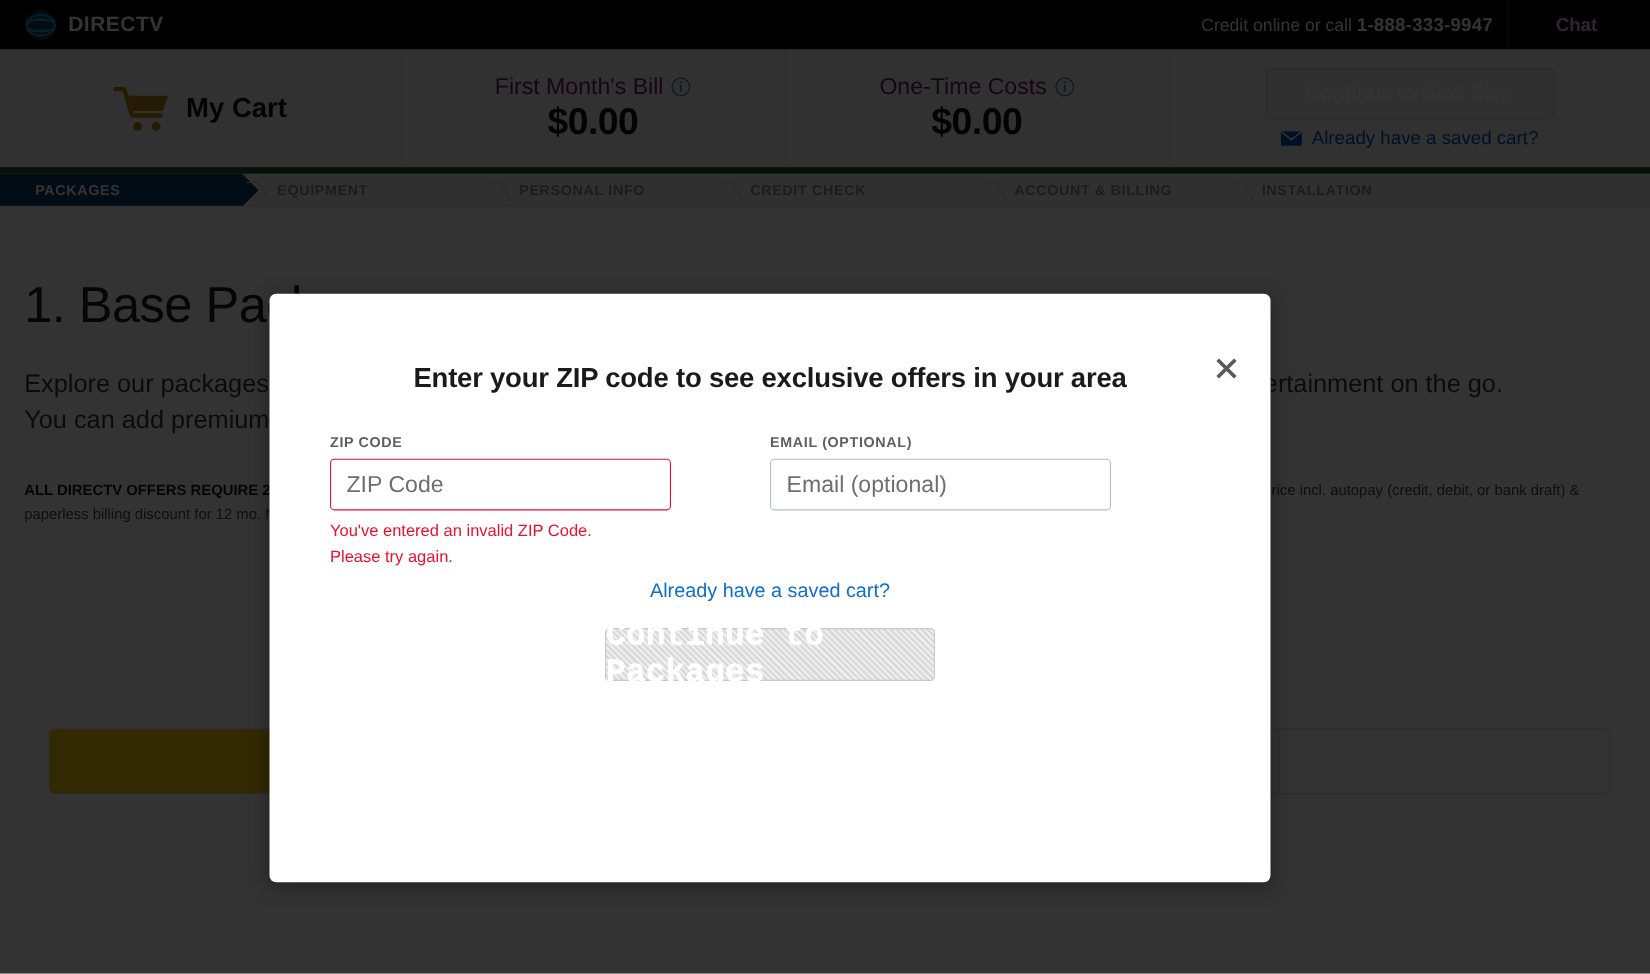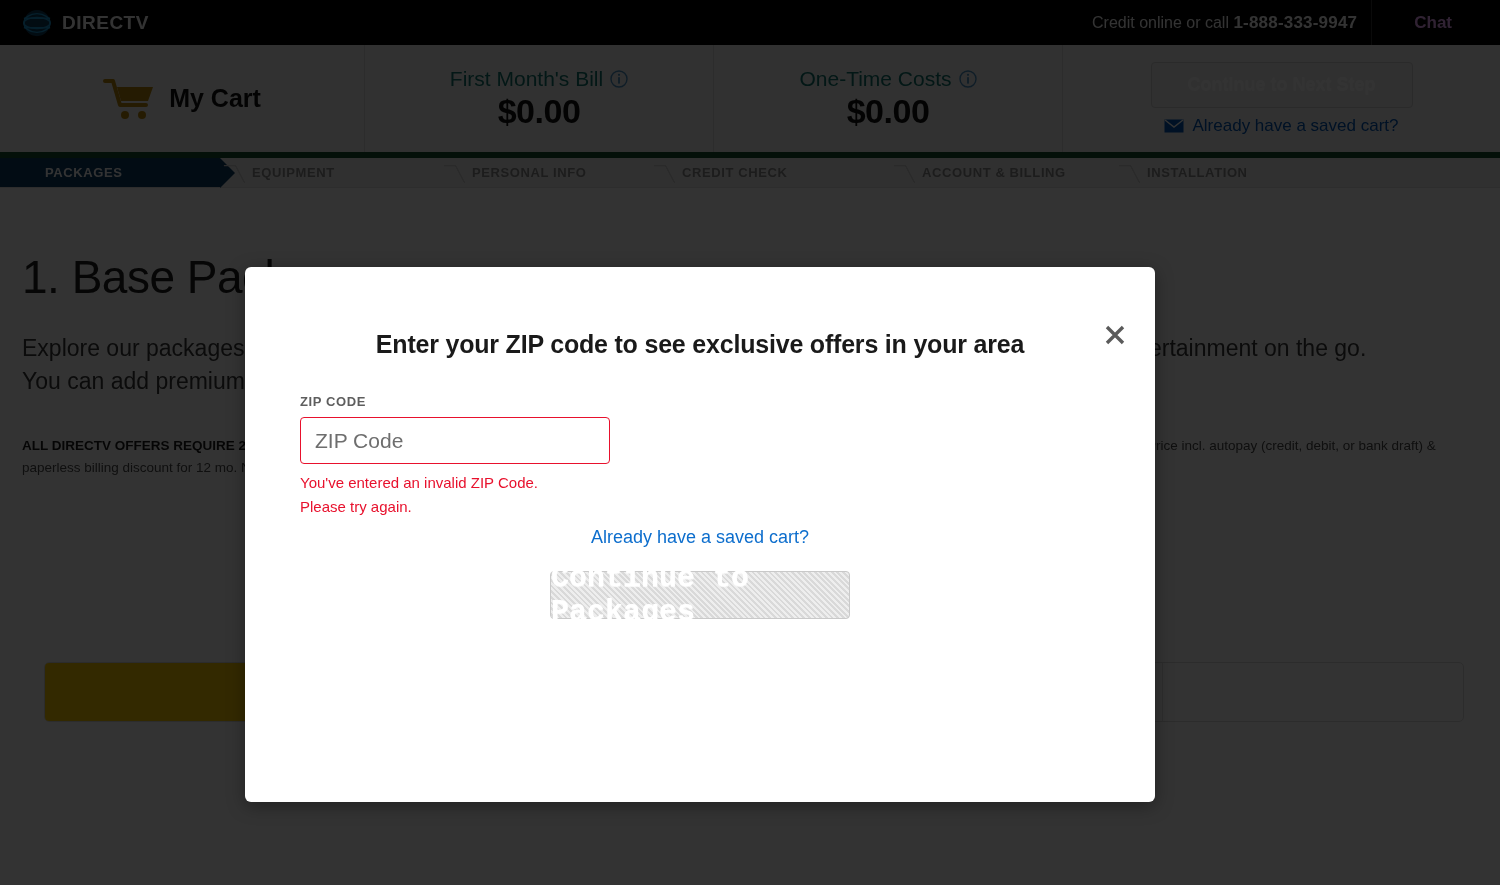--- a/index.html
+++ b/index.html
@@ -88,21 +88,21 @@
   }
   .cell-mycart { width: 365px; flex-direction: row; gap: 14px; }
   .cell-price  { width: 349px; }
   .cell-price2 { width: 349px; }
   .cell-cta    { flex: 1; border-right: none; justify-content: center; gap: 8px;}
 
   .cart-icon { width: 52px; height: 44px; display:block; }
   .mycart-label { font-size: 25px; font-weight: bold; color: #111; }
 
   .price-label {
-    font-size: 21px; color: #0f766e; display: flex; align-items: center; gap: 7px;
+    font-size: 21px; color: #701a75; display: flex; align-items: center; gap: 7px;
     margin-bottom: 1px;
     justify-content: space-between;
   }
   .info-i { width: 18px; height: 18px; display: block; }
   .price-amount { font-size: 34px; font-weight: bold; color: #111; letter-spacing: -.5px;}
 
   .next-step-btn {
     width: 262px; height: 46px;
     border: 1px solid #cfcfcf;
     border-radius: 4px;
@@ -129,21 +129,21 @@
   .step {
     position: relative;
     display: flex;
     align-items: center;
     font-size: 13px;
     font-weight: bold;
     letter-spacing: .6px;
     color: #8d8d8d;
     padding-left: 32px;
   }
-  .step:first-child { padding-left: 45px; }
+  .step:first-child { padding-left: 32px; }
   .step.active {
     background: #0b3c67;
     color: #ffffff;
     width: 220px;
   }
   .step.active:after {
     content:"";
     position:absolute; right:-15px; top:0;
     border-top: 15px solid transparent;
     border-bottom: 15px solid transparent;
@@ -470,20 +470,24 @@
 
     <div class="field">
       <div class="field-label">ZIP CODE</div>
       <input class="text-input input-error" type="text" placeholder="ZIP Code" style="">
       <div class="error-msg">
         <div>You've entered an invalid ZIP Code.</div>
         <div>Please try again.</div>
       </div>
     </div>
 
+    <div class="field">
+      <div class="field-label">EMAIL (OPTIONAL)</div>
+      <input class="text-input input-normal" type="text" placeholder="Email (optional)" style="">
+    </div>
   </div>
 
   <div class="saved-cart-modal">
     <a href="#">Already have a saved cart?</a>
   </div>
 
   <div class="continue-wrap">
     <div class="continue-btn">Continue to Packages</div>
   </div>
 </div>

